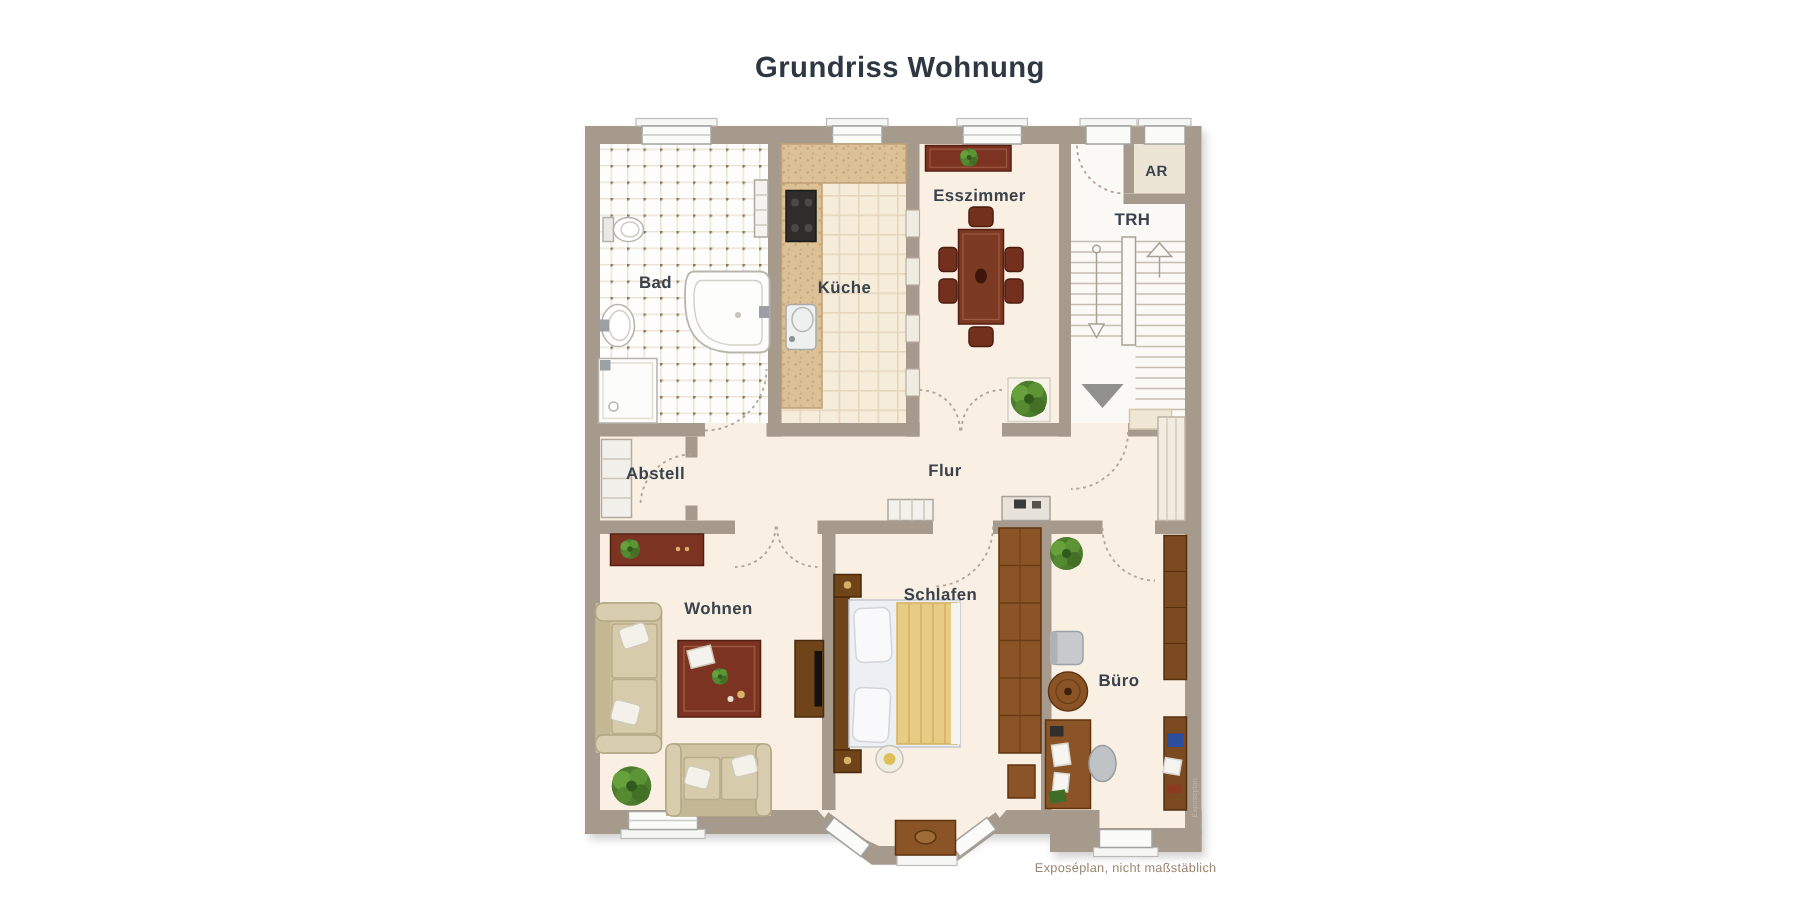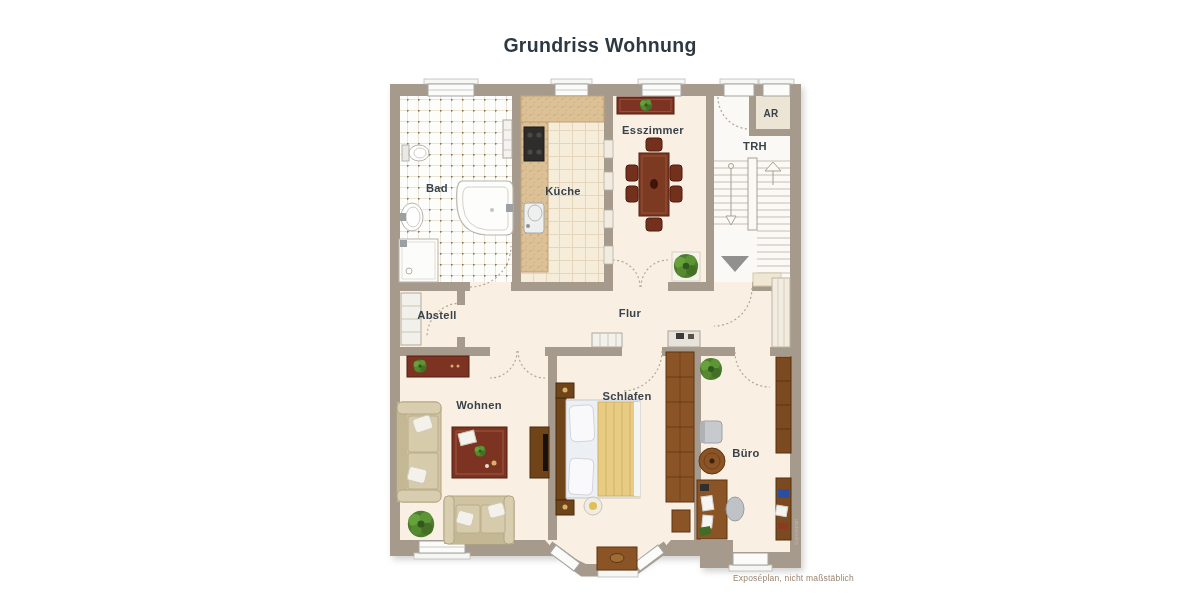--- a/index.html
+++ b/index.html
@@ -1,21 +1,21 @@
 <!DOCTYPE html>
 <html><head>
 <meta charset="utf-8">
 <style>
   html,body{margin:0;padding:0;background:#ffffff;}
   #canvas{position:relative;width:1200px;height:600px;background:#ffffff;overflow:hidden;
           font-family:"Liberation Sans", sans-serif;}
   #plan-title{position:absolute;left:0;top:34px;width:1200px;text-align:center;
               font-size:19.5px;font-weight:700;color:#2d3843;letter-spacing:.3px;}
   #plan-footer{position:absolute;left:0;top:573px;width:811px;text-align:right;
-               font-size:8.5px;color:#9a8570;letter-spacing:.2px;padding-left:43px;}
+               font-size:8.5px;color:#9a8570;letter-spacing:.2px;}
   svg text.room{font-family:"Liberation Sans", sans-serif;font-size:11.2px;font-weight:700;
                 fill:#3a434c;text-anchor:middle;letter-spacing:.3px;}
   svg text.small{font-size:10px;}
   svg text.wm{font-family:"Liberation Sans", sans-serif;font-size:5px;fill:#c9b7a2;opacity:.85;}
 </style>
 </head>
 <body>
 
 <div id="canvas">
   <div id="plan-title">Grundriss Wohnung</div>

